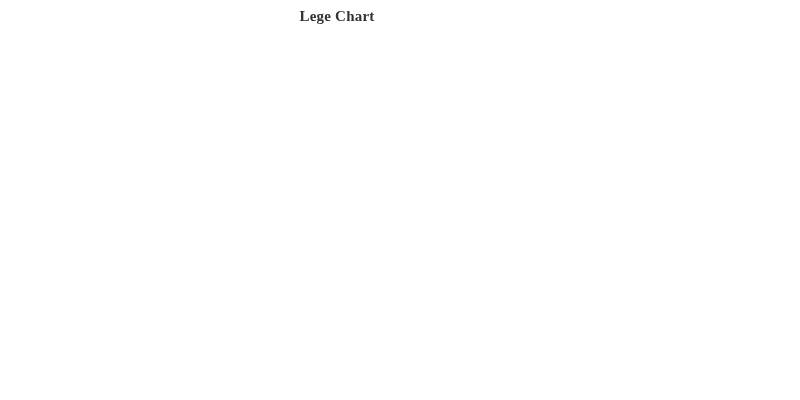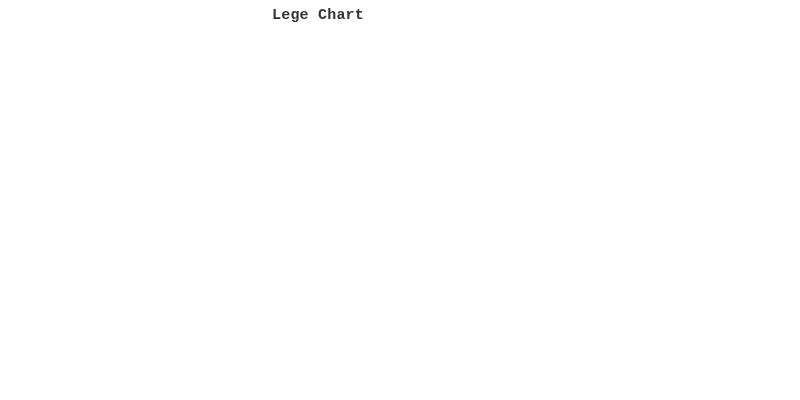--- a/index.html
+++ b/index.html
@@ -6,21 +6,22 @@
     margin: 0;
     padding: 0;
     background: #ffffff;
   }
   .chart-container {
     position: relative;
     width: 636px;
     height: 400px;
     background: #ffffff;
     overflow: hidden;
-    font-family: Liberation Mono, monospace;
+    font-family: Liberation Serif, serif;
+    margin-left: 19px;
   }
   .chart-title {
     position: absolute;
     top: 8px;
     left: 0;
     width: 100%;
     text-align: center;
     font-size: 15px;
     font-weight: 600;
     color: #333333;

